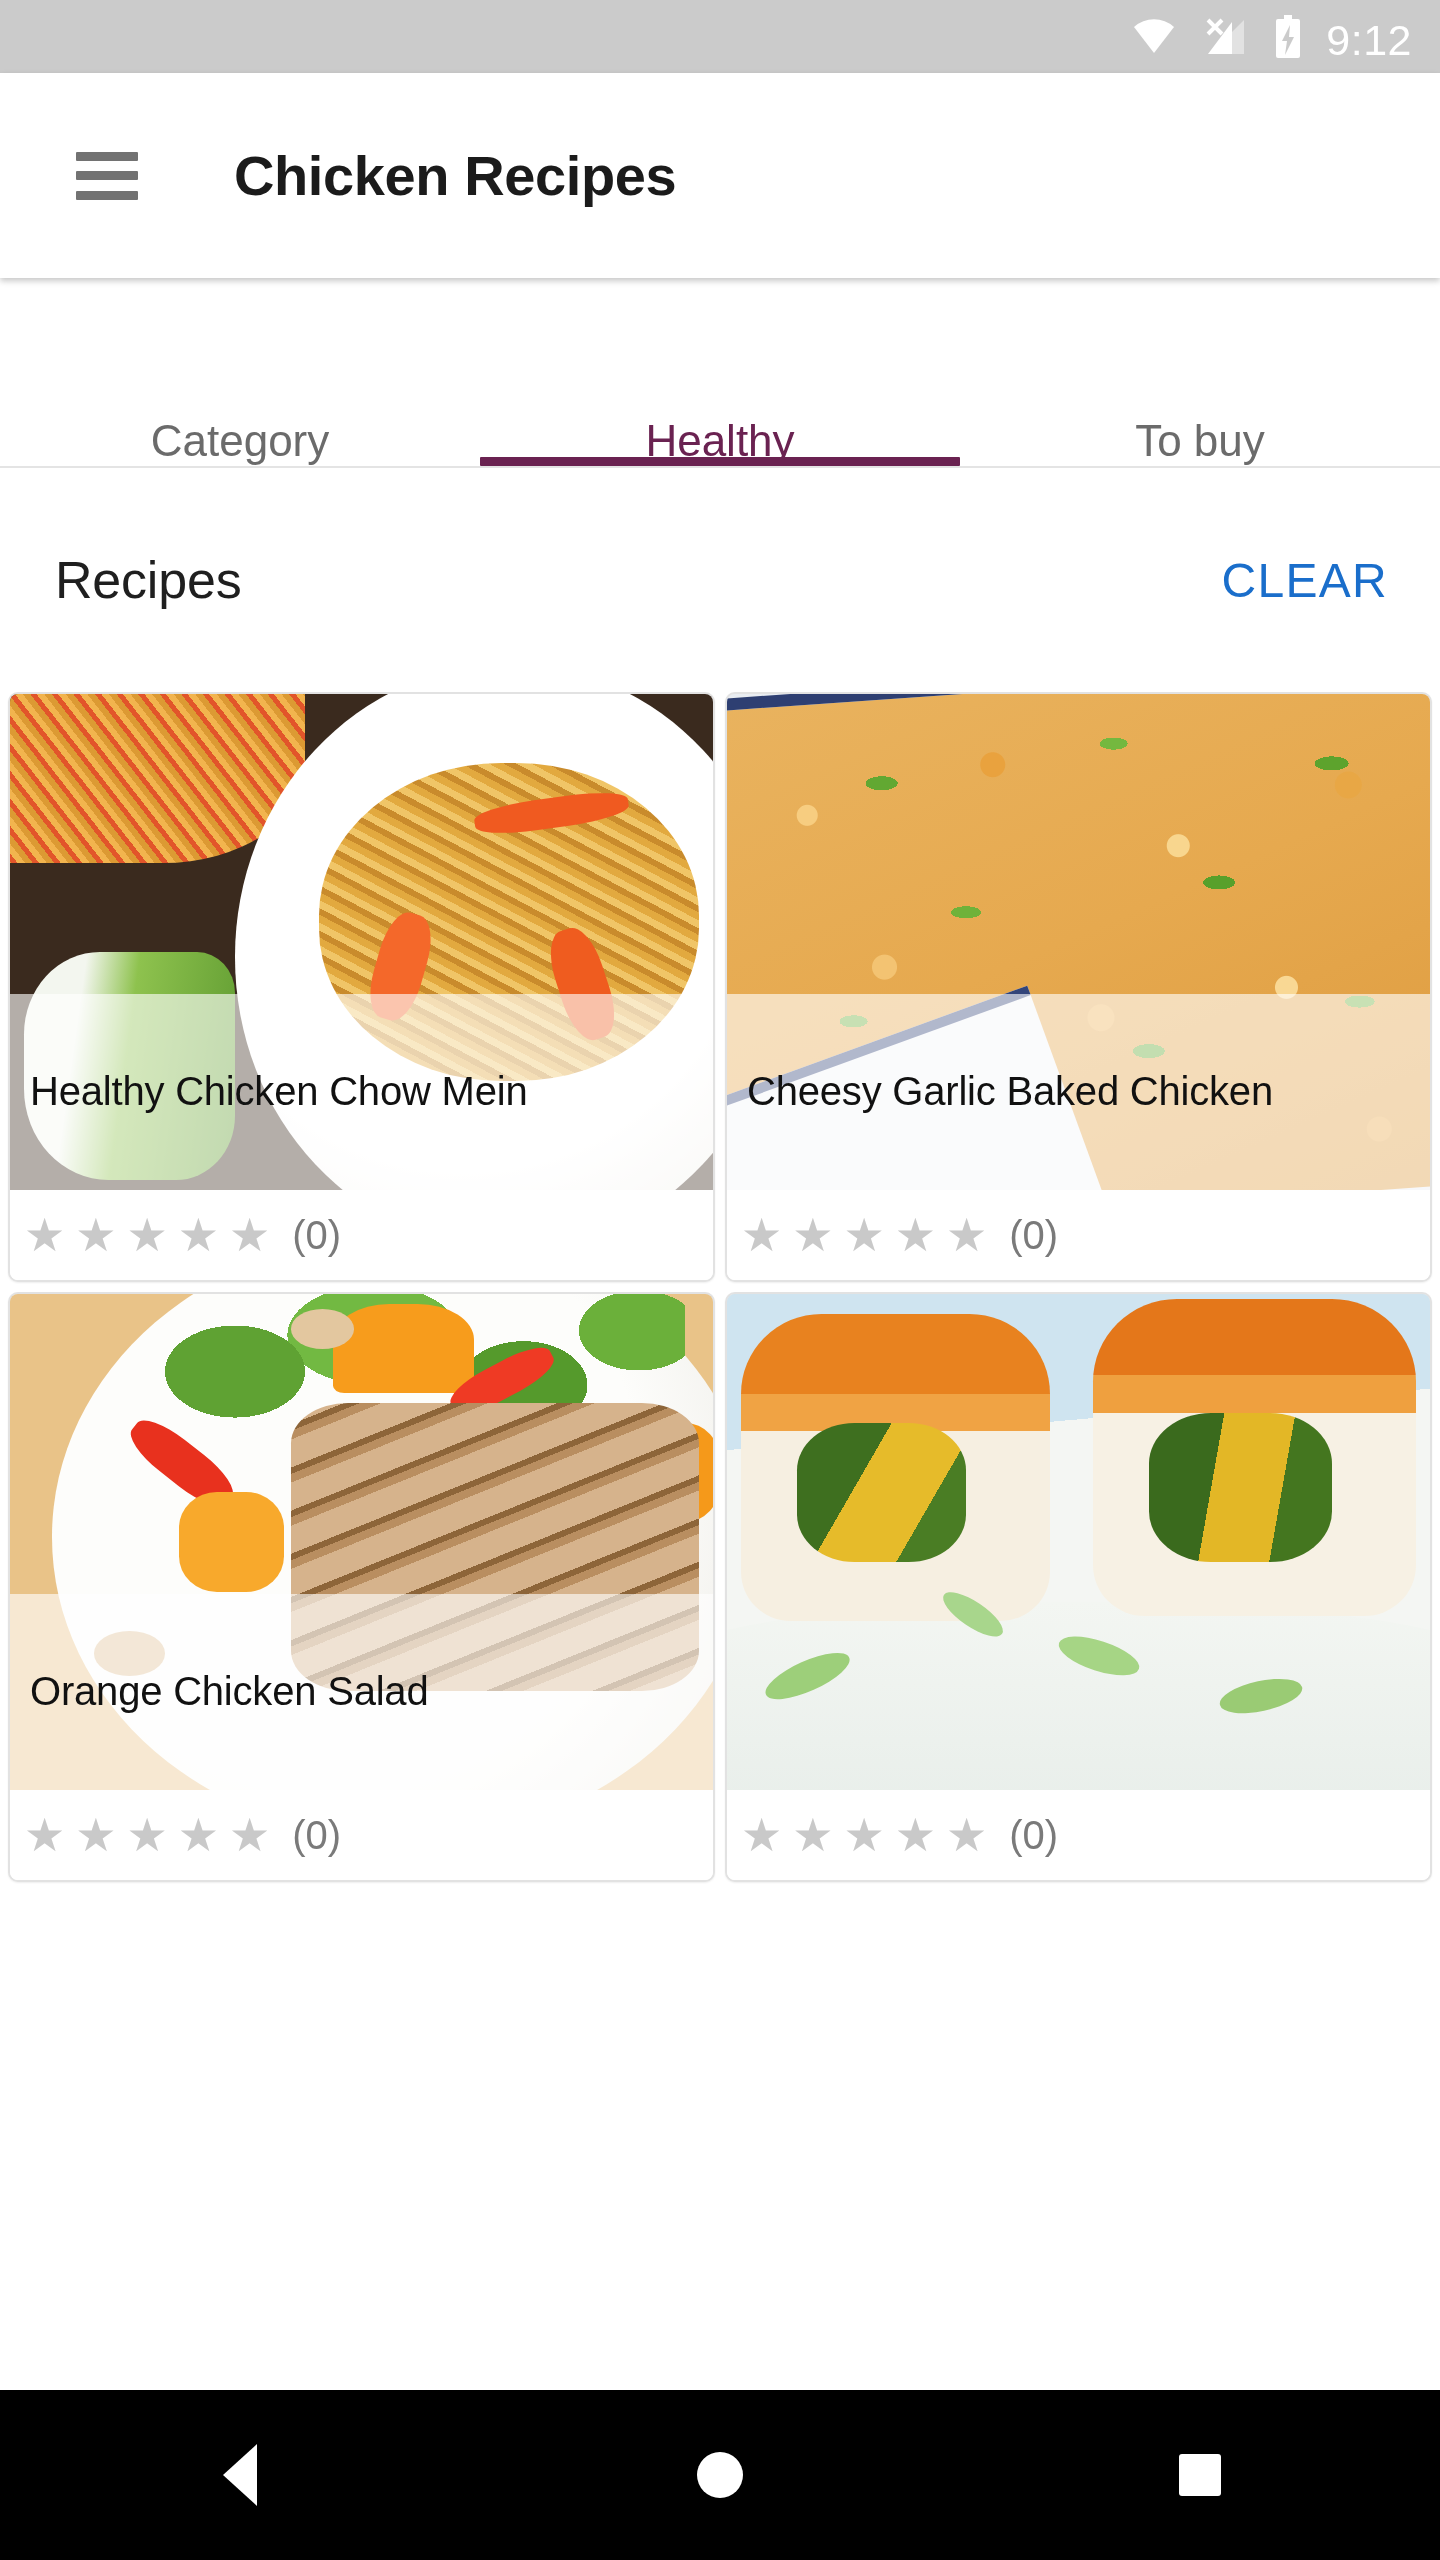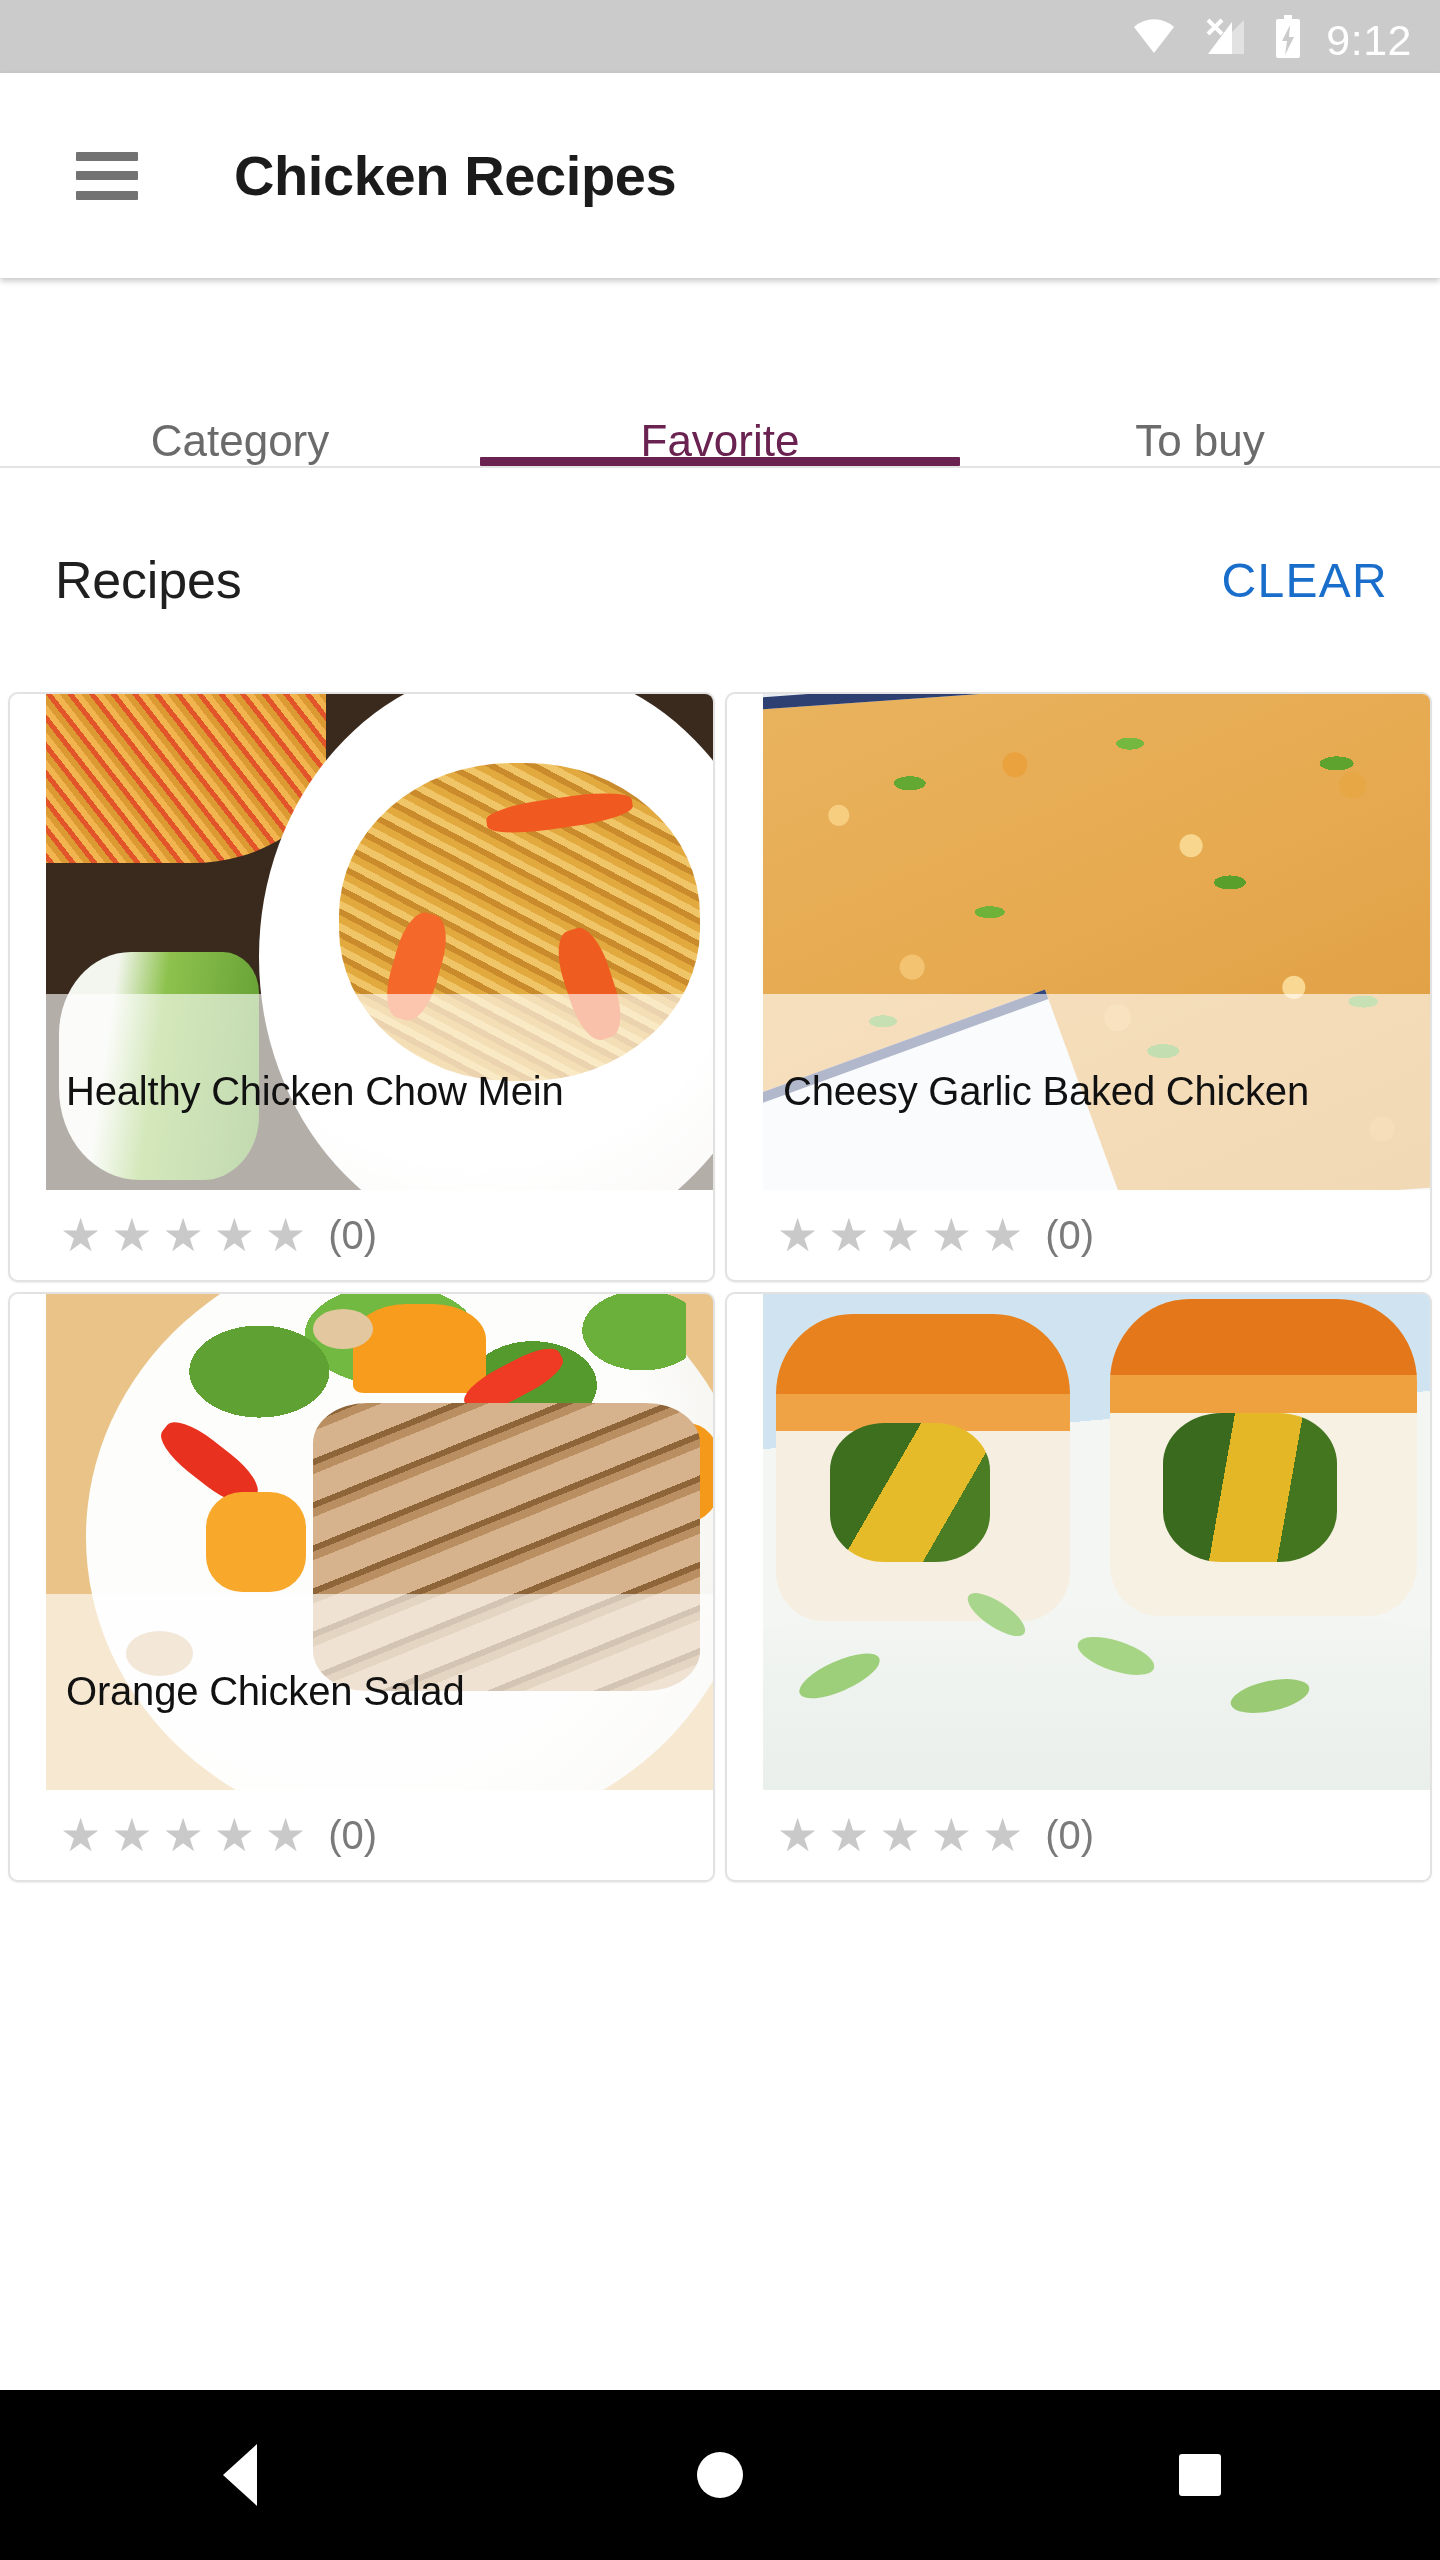--- a/index.html
+++ b/index.html
@@ -152,21 +152,20 @@
     align-items: start;
   }
 
   .recipe-card {
     background: #ffffff;
     border: 2px solid #e2e2e2;
     border-radius: 10px;
     overflow: hidden;
     cursor: pointer;
     box-shadow: 0 1px 2px rgba(0,0,0,0.07);
-    padding-left: 36px;
   }
 
   .card-image {
     position: relative;
     width: 100%;
     height: 496px;
     overflow: hidden;
     background: #ddd;
   }
   .card-image .photo {
@@ -406,21 +405,21 @@
         <span></span>
     </div>
     <div class="app-title">Chicken Recipes</div>
   </div>
 
   <div class="tab-bar">
     <div class="tab">
       <span>Category</span>
     </div>
     <div class="tab active">
-      <span>Favorite</span>
+      <span>Healthy</span>
       <div class="tab-underline"></div>
     </div>
     <div class="tab">
       <span>To buy</span>
     </div>
   </div>
 
   <div class="section-header">
     <div class="section-title">Recipes</div>
     <div class="section-action">CLEAR</div>

